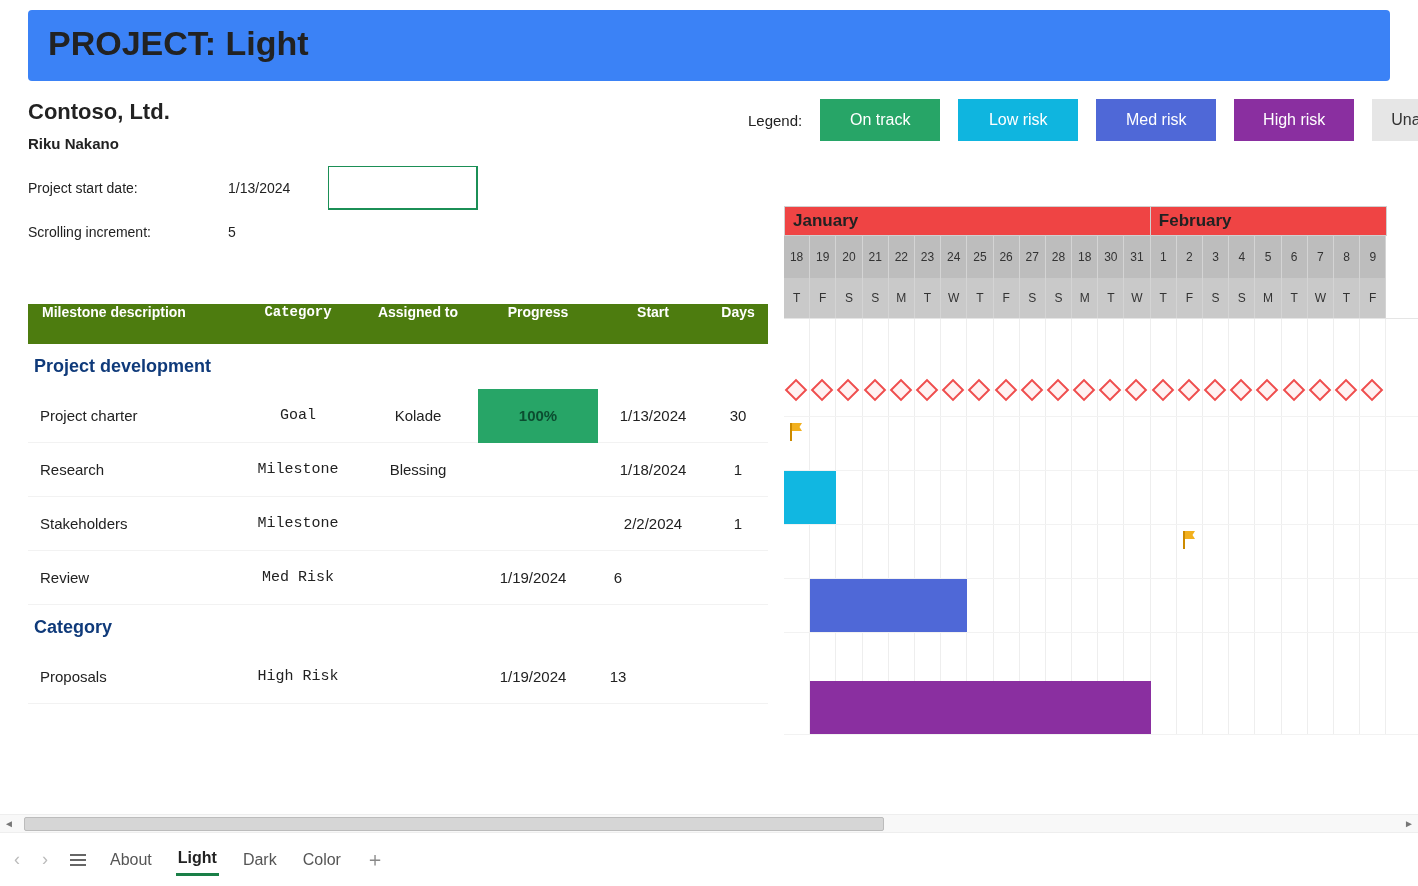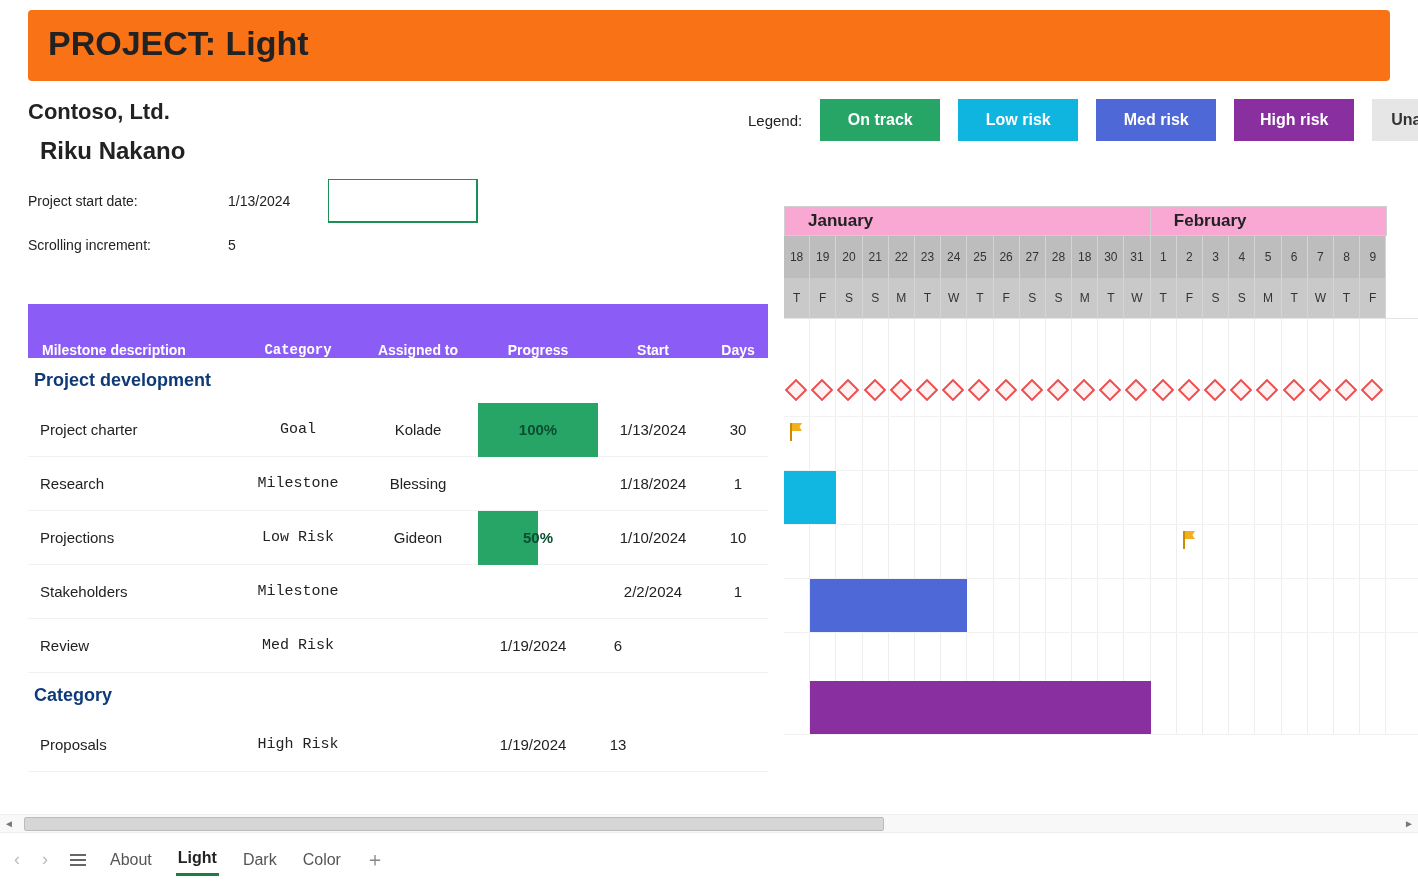--- a/index.html
+++ b/index.html
@@ -1,44 +1,44 @@
 <!DOCTYPE html>
 <html><head>
 <meta charset="utf-8">
 <style>
   * { box-sizing: border-box; }
   html, body { margin:0; padding:0; font-family: "Segoe UI", Arial, sans-serif; background:#fff; }
   .viewport { width:1418px; height:886px; position:relative; overflow:hidden; background:#fff; }
   .content { position:absolute; left:0; top:0; right:0; bottom:54px; overflow:hidden; }
 
-  .title-band { margin:10px 28px 0 28px; background:#f97316; border-radius:4px; padding:14px 20px 18px 20px; }
+  .title-band { margin:10px 28px 0 28px; background:#3b82f6; border-radius:4px; padding:14px 20px 18px 20px; }
   .title-band h1 { margin:0; font-size:34px; font-weight:700; color:#222; }
 
   .header-row { margin:18px 28px 0 28px; display:flex; align-items:flex-start; }
   .company-block { flex:0 0 720px; }
   .company { font-size:22px; font-weight:700; color:#222; margin:0 0 10px 0; }
-  .lead { font-size:24px; font-weight:700; color:#222; margin:12px; }
+  .lead { font-size:15px; font-weight:700; color:#222; margin:0; }
   .kv { display:flex; align-items:center; margin-top:14px; font-size:14px; color:#222; }
   .kv .k { width:200px; }
   .kv .v { width:100px; }
   .inputcell { width:150px; height:44px; border:1px solid #1b8f56; border-right-width:2px; border-bottom-width:2px; }
 
   .legend-row { display:flex; align-items:center; gap:18px; margin-left:auto; }
   .legend-label { font-size:15px; color:#222; }
-  .chip { height:42px; min-width:120px; display:flex; align-items:center; justify-content:center; font-size:16px; font-weight:700; color:#fff; padding:0 19px; }
+  .chip { height:42px; min-width:120px; display:flex; align-items:center; justify-content:center; font-size:16px; font-weight:400; color:#fff; padding:0 19px; }
   .chip.ontrack { background:#27a567; }
   .chip.lowrisk { background:#0fb5df; }
   .chip.medrisk { background:#4f68d7; }
   .chip.highrisk { background:#8a2fa0; }
   .chip.unassigned { background:#e6e6e6; color:#333; min-width:90px; }
 
   
   .timeline-area { position:absolute; left:784px; top:206px; right:0; }
   .month-row { display:flex; height:30px; }
-  .month-cell { background:#f9a8d4; border:1px solid #d0d0d0; border-left:none; display:flex; align-items:center; padding-left:23px; font-size:17px; font-weight:700; color:#222; }
+  .month-cell { background:#ef4444; border:1px solid #d0d0d0; border-left:none; display:flex; align-items:center; padding-left:8px; font-size:17px; font-weight:700; color:#222; }
   .month-cell:first-child { border-left:1px solid #d0d0d0; }
   .daynum-row, .dow-row { display:flex; }
   .day-cell { width:26.2px; height:42px; background:#bdbdbd; border-right:1px solid #d4d4d4; display:flex; align-items:center; justify-content:center; font-size:12px; color:#333; }
   .dow-row .day-cell { background:#c9c9c9; height:40px; }
   .gantt-body { position:relative; border-top:1px solid #e5e5e5; }
   .gantt-grid { position:absolute; inset:0; display:flex; }
   .gcol { width:26.2px; border-right:1px solid #eee; }
   .grow { height:54px; position:relative; border-bottom:1px solid #f2f2f2; }
   .grow.nb { border-bottom:none; }
   .bar { position:absolute; top:0; bottom:0; }
@@ -46,21 +46,21 @@
   .bar.med { background:#4f68d7; }
   .bar.high { background:#8a2fa0; }
   .diamonds { display:flex; gap:10.2px; position:absolute; top:50%; transform:translateY(-50%); left:4px; }
   .diamond { width:16px; height:16px; transform:rotate(45deg); border:2px solid #ef4e4e; background:#fff2f2; }
   .flag { position:absolute; width:14px; height:18px; }
   .flag::before { content:""; position:absolute; left:2px; top:0; width:2px; height:18px; background:#cc8a00; }
   .flag::after { content:""; position:absolute; left:4px; top:0; width:10px; height:8px; background:#f2b01e; clip-path: polygon(0 0, 100% 0, 75% 50%, 100% 100%, 0 100%); }
 
   
   .task-table { position:absolute; left:28px; top:304px; width:740px; }
-  .thead { display:flex; background:#8b5cf6; color:#fff; height:54px; align-items:flex-end; font-size:14px; font-weight:600; }
+  .thead { display:flex; background:#4d7c0f; color:#fff; height:40px; align-items:flex-start; font-size:14px; font-weight:600; }
   .th { text-align:center; }
   .c-desc { width:210px; text-align:left; padding-left:14px; }
   .c-cat { width:120px;font-family:Liberation Mono, monospace; }
   .c-asg { width:120px; }
   .c-prog { width:120px; }
   .c-start { width:110px; }
   .c-days { width:60px; }
   .section { font-size:18px; font-weight:700; color:#0f3a7a; padding:12px 0 12px 6px; }
   .trow { display:flex; height:54px; align-items:center; border-bottom:1px solid #f2f2f2; font-size:15px; color:#222; }
   .td { text-align:center; }
@@ -267,31 +267,20 @@
           </div>
           <div class="trow">
             <div class="td c-desc">Research</div>
             <div class="td c-cat">Milestone</div>
             <div class="td c-asg">Blessing</div>
             <div class="prog-wrap td c-prog"></div>
             <div class="td c-start">1/18/2024</div>
             <div class="td c-days">1</div>
           </div>
           <div class="trow">
-            <div class="td c-desc">Projections</div>
-            <div class="td c-cat">Low Risk</div>
-            <div class="td c-asg">Gideon</div>
-            <div class="prog-wrap td c-prog">
-              <div class="prog-fill" style="width: 50%;"></div>
-              <div class="prog-text">50%</div>
-            </div>
-            <div class="td c-start">1/10/2024</div>
-            <div class="td c-days">10</div>
-          </div>
-          <div class="trow">
             <div class="td c-desc">Stakeholders</div>
             <div class="td c-cat">Milestone</div>
             <div class="td c-asg"></div>
             <div class="prog-wrap td c-prog"></div>
             <div class="td c-start">2/2/2024</div>
             <div class="td c-days">1</div>
           </div>
           <div class="trow">
             <div class="td c-desc">Review</div>
             <div class="td c-cat">Med Risk</div>

